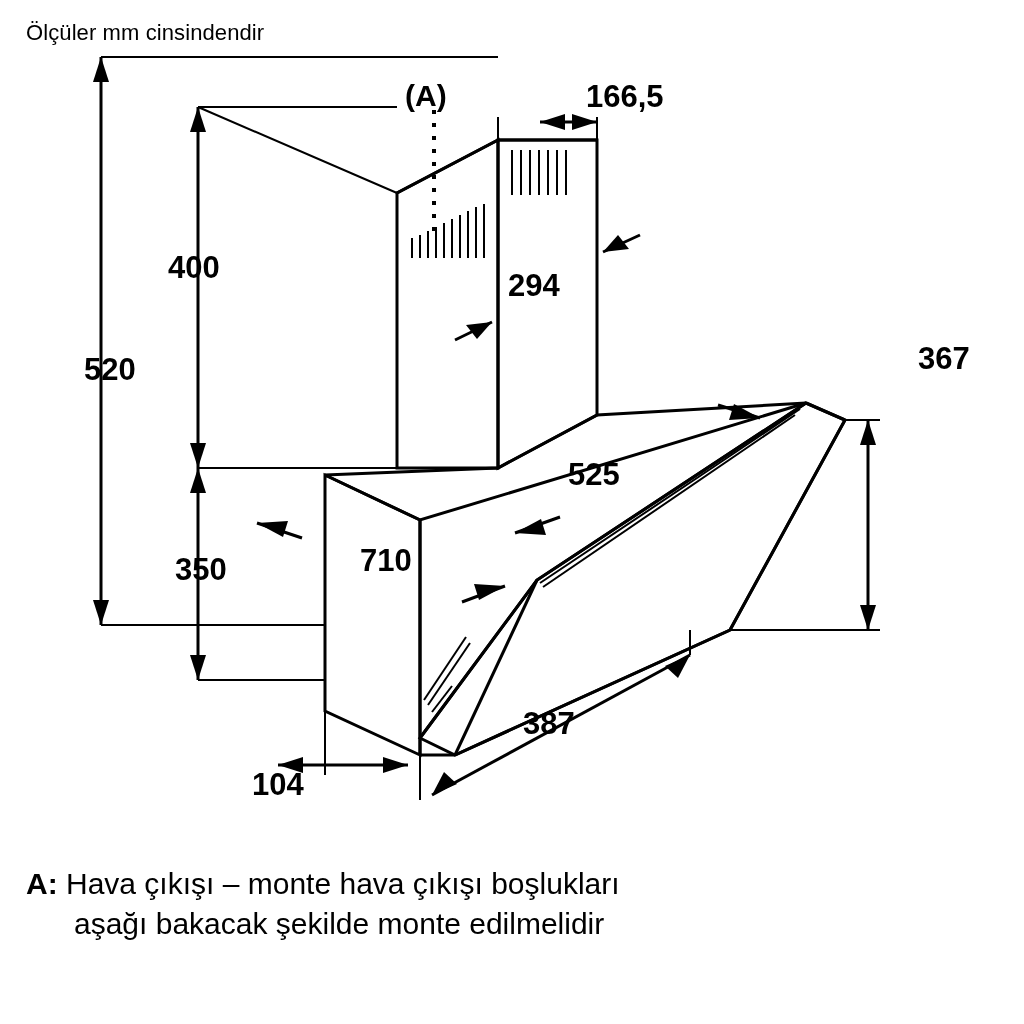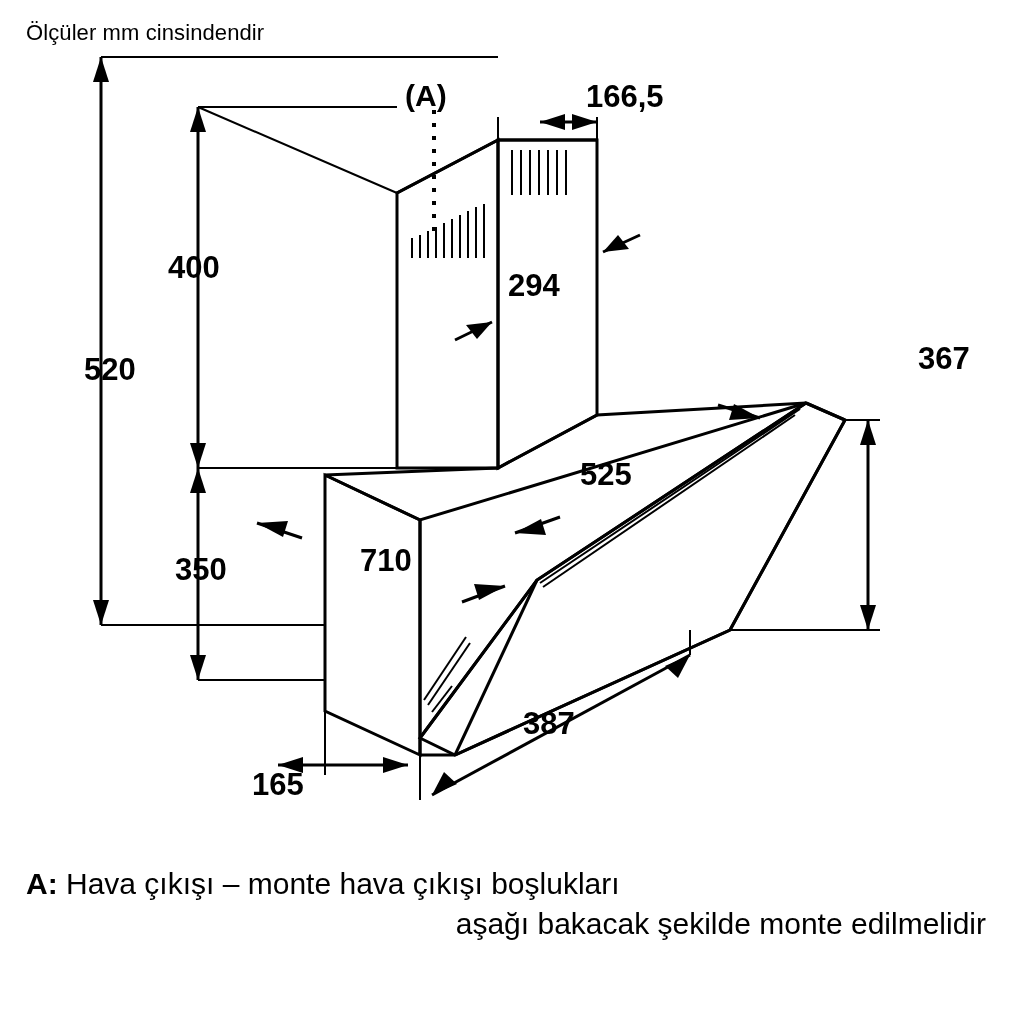--- a/index.html
+++ b/index.html
@@ -45,21 +45,20 @@
     position: absolute;
     left: 26px;
     top: 864px;
     width: 960px;
     font-size: 30px;
     line-height: 40px;
   }
   .note .l2 {
     display: block;
     padding-left: 48px;
-    text-align: right;
   }
   .label-a {
     position: absolute;
     left: 405px;
     top: 79px;
     font-size: 30px;
     font-weight: bold;
     white-space: nowrap;
   }
 </style>
@@ -219,25 +218,25 @@
     </g>
   </svg>
 
   <div class="label-a">(A)</div>
 
   <div class="dim" style="left:84px;  top:352px;">520</div>
   <div class="dim" style="left:168px; top:250px;">400</div>
   <div class="dim" style="left:175px; top:552px;">350</div>
   <div class="dim" style="left:586px; top:79px;">166,5</div>
   <div class="dim" style="left:508px; top:268px;">294</div>
-  <div class="dim" style="left:580px; top:457px;">525</div>
+  <div class="dim" style="left:568px; top:457px;">525</div>
   <div class="dim" style="left:360px; top:543px;">710</div>
   <div class="dim" style="left:885px; top:341px;margin-left:33px;">367</div>
   <div class="dim" style="left:523px; top:706px;">387</div>
-  <div class="dim" style="left:252px; top:767px;">165</div>
+  <div class="dim" style="left:252px; top:767px;">104</div>
 
   <div class="note">
     <span style="font-weight: bold;">A:</span>
     <span>Hava çıkışı – monte hava çıkışı boşlukları</span>
     <span class="l2">aşağı bakacak şekilde monte edilmelidir</span>
   </div>
 
 </div>
 
 </body></html>

